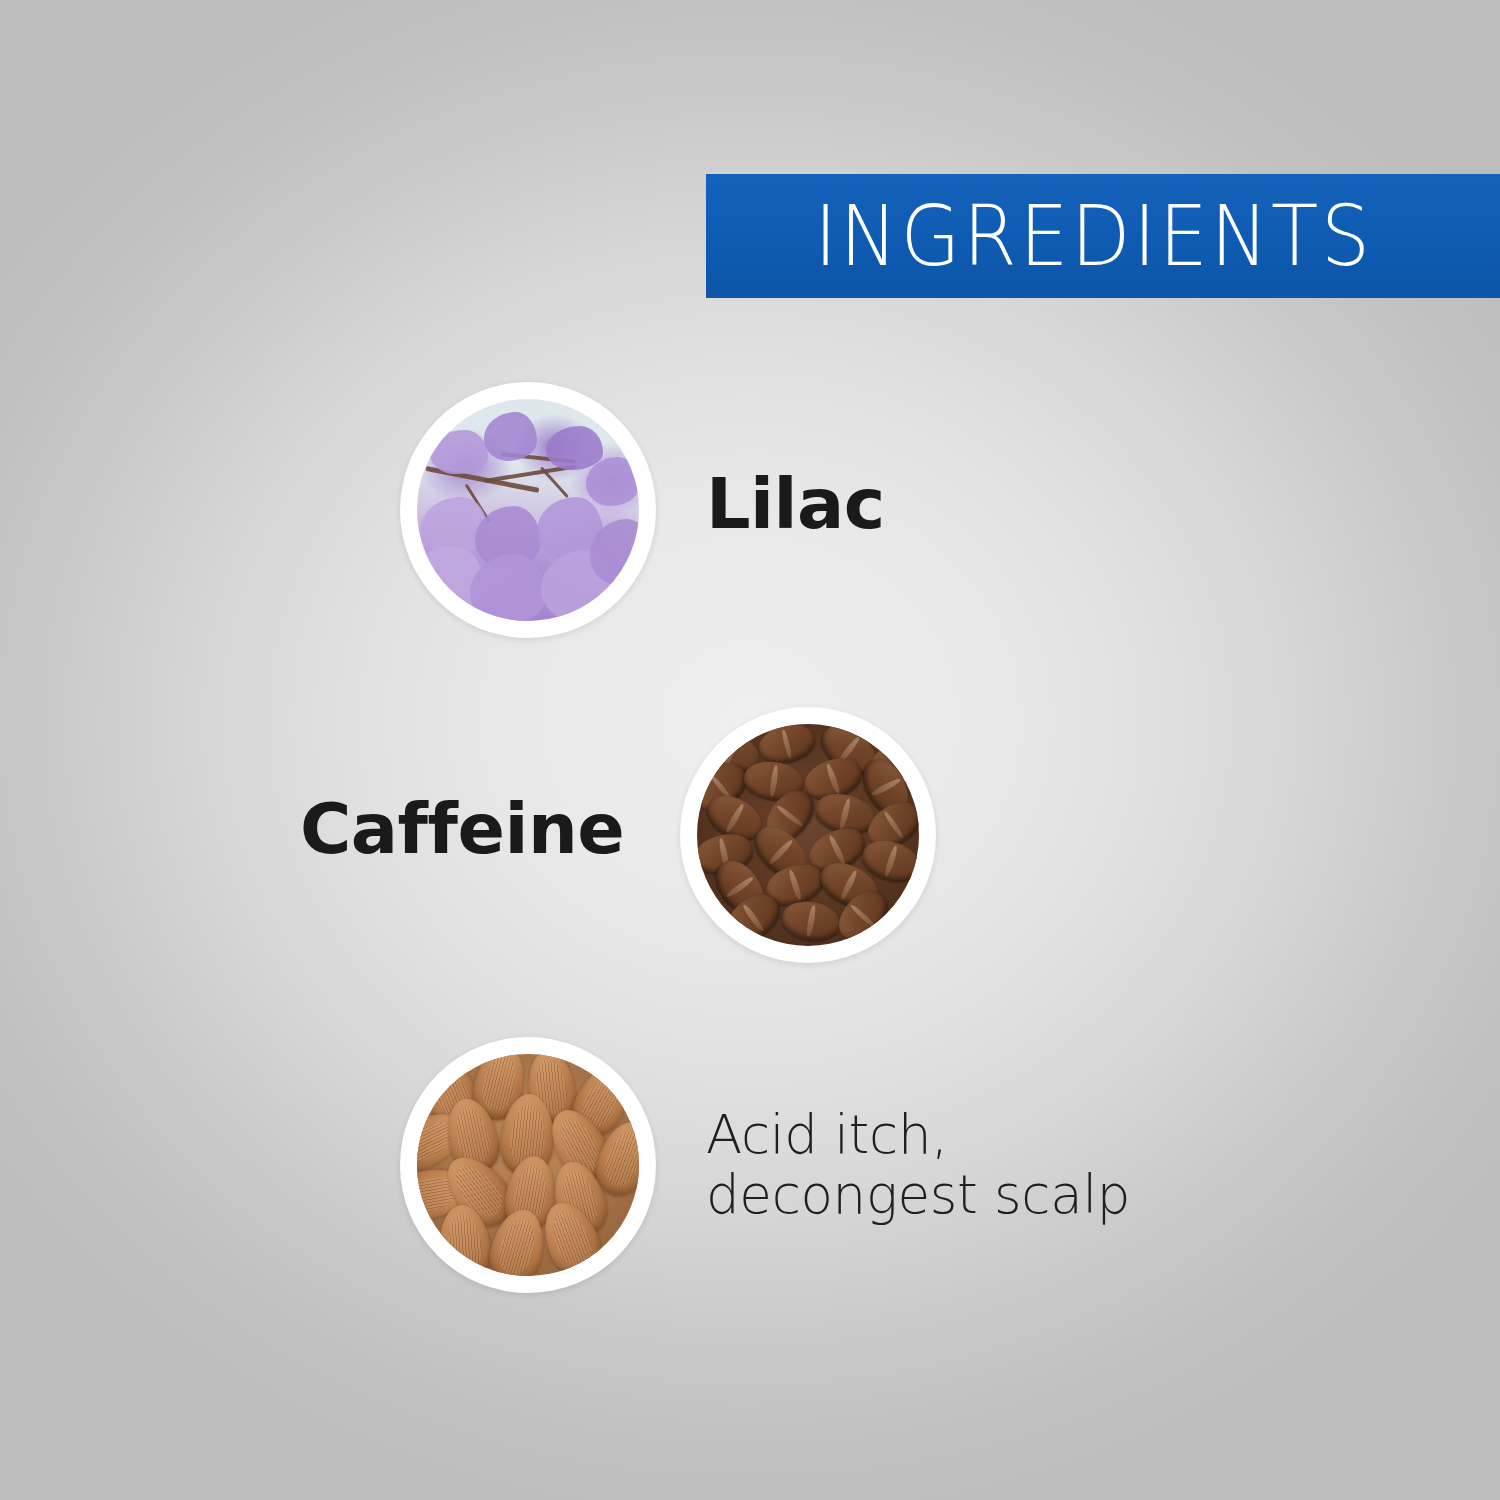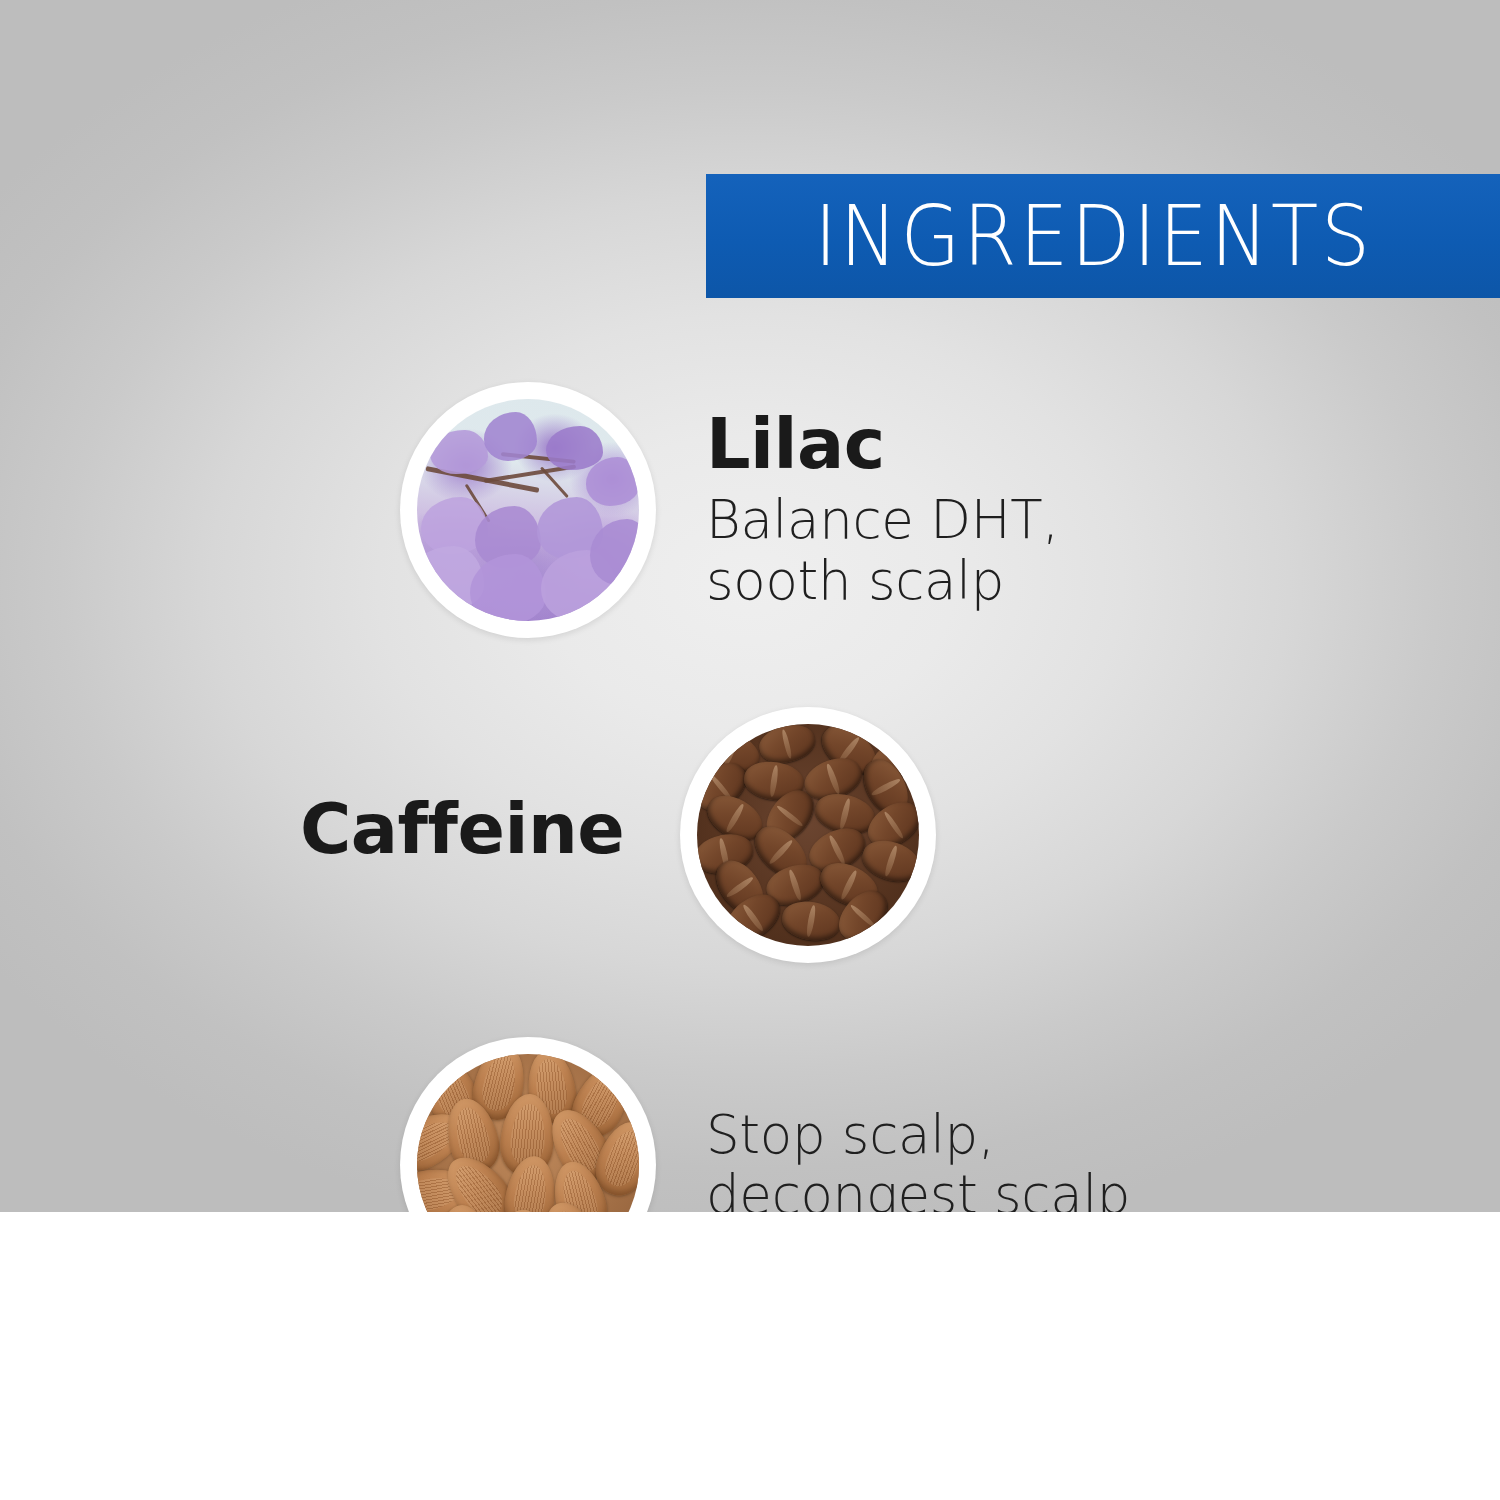--- a/index.html
+++ b/index.html
@@ -9,21 +9,21 @@
   body {
     width: 1500px;
     height: 1500px;
     font-family: "Liberation Sans", sans-serif;
     overflow: hidden;
   }
 
   #poster {
     position: relative;
     width: 1500px;
-    height: 1212px;
+    height: 1500px;
     background:
       radial-gradient(ellipse 62% 55% at 50% 48%,
         #efefef 0%,
         #eaeaea 22%,
         #e2e2e2 40%,
         #d7d7d7 58%,
         #cacaca 74%,
         #c1c1c1 88%,
         #bdbdbd 100%);
     overflow: hidden;
@@ -212,22 +212,20 @@
         <div class="petal" style="left:26%; top:48%; width:30%; height:28%; background:#a88ad2;"></div>
         <div class="petal" style="left:54%; top:44%; width:30%; height:28%; background:#b096d8;"></div>
         <div class="petal" style="left:-4%; top:66%; width:34%; height:30%; background:#c0a8e0;"></div>
         <div class="petal" style="left:24%; top:70%; width:34%; height:32%; background:#b294da;"></div>
         <div class="petal" style="left:56%; top:68%; width:34%; height:32%; background:#bba1dd;"></div>
         <div class="petal" style="left:78%; top:54%; width:28%; height:30%; background:#a98bd3;"></div>
       </div>
     </div>
     <div class="text-block text-left">
       <div class="ing-name">Lilac</div>
-      <div class="ing-desc">Balance DHT,
-sooth scalp</div>
     </div>
   </div>
 
   <div class="row row-caffeine">
     <div class="medallion">
       <div class="medallion-inner art-coffee">
         <div class="bean" style="left:2%;  top:4%;  width:26%; height:17%; transform:rotate(22deg);"></div>
         <div class="bean" style="left:28%; top:1%;  width:25%; height:16%; transform:rotate(-14deg);"></div>
         <div class="bean" style="left:55%; top:3%;  width:27%; height:17%; transform:rotate(38deg);"></div>
         <div class="bean" style="left:78%; top:8%;  width:24%; height:16%; transform:rotate(-28deg);"></div>
@@ -271,18 +269,18 @@
         <div class="almond" style="left:-4%; top:46%; width:22%; height:34%; transform:rotate(78deg);"></div>
         <div class="almond" style="left:16%; top:44%; width:23%; height:35%; transform:rotate(-40deg);"></div>
         <div class="almond" style="left:40%; top:46%; width:22%; height:34%; transform:rotate(8deg);"></div>
         <div class="almond" style="left:62%; top:48%; width:22%; height:34%; transform:rotate(-16deg);"></div>
         <div class="almond" style="left:10%; top:68%; width:23%; height:34%; transform:rotate(-6deg);"></div>
         <div class="almond" style="left:34%; top:70%; width:23%; height:34%; transform:rotate(14deg);"></div>
         <div class="almond" style="left:58%; top:66%; width:23%; height:34%; transform:rotate(-22deg);"></div>
       </div>
     </div>
     <div class="text-block text-left">
-      <div class="ing-desc">Stop scalp,
+      <div class="ing-desc">Acid itch,
 decongest scalp</div>
     </div>
   </div>
 
 </div>
 
 </body></html>

